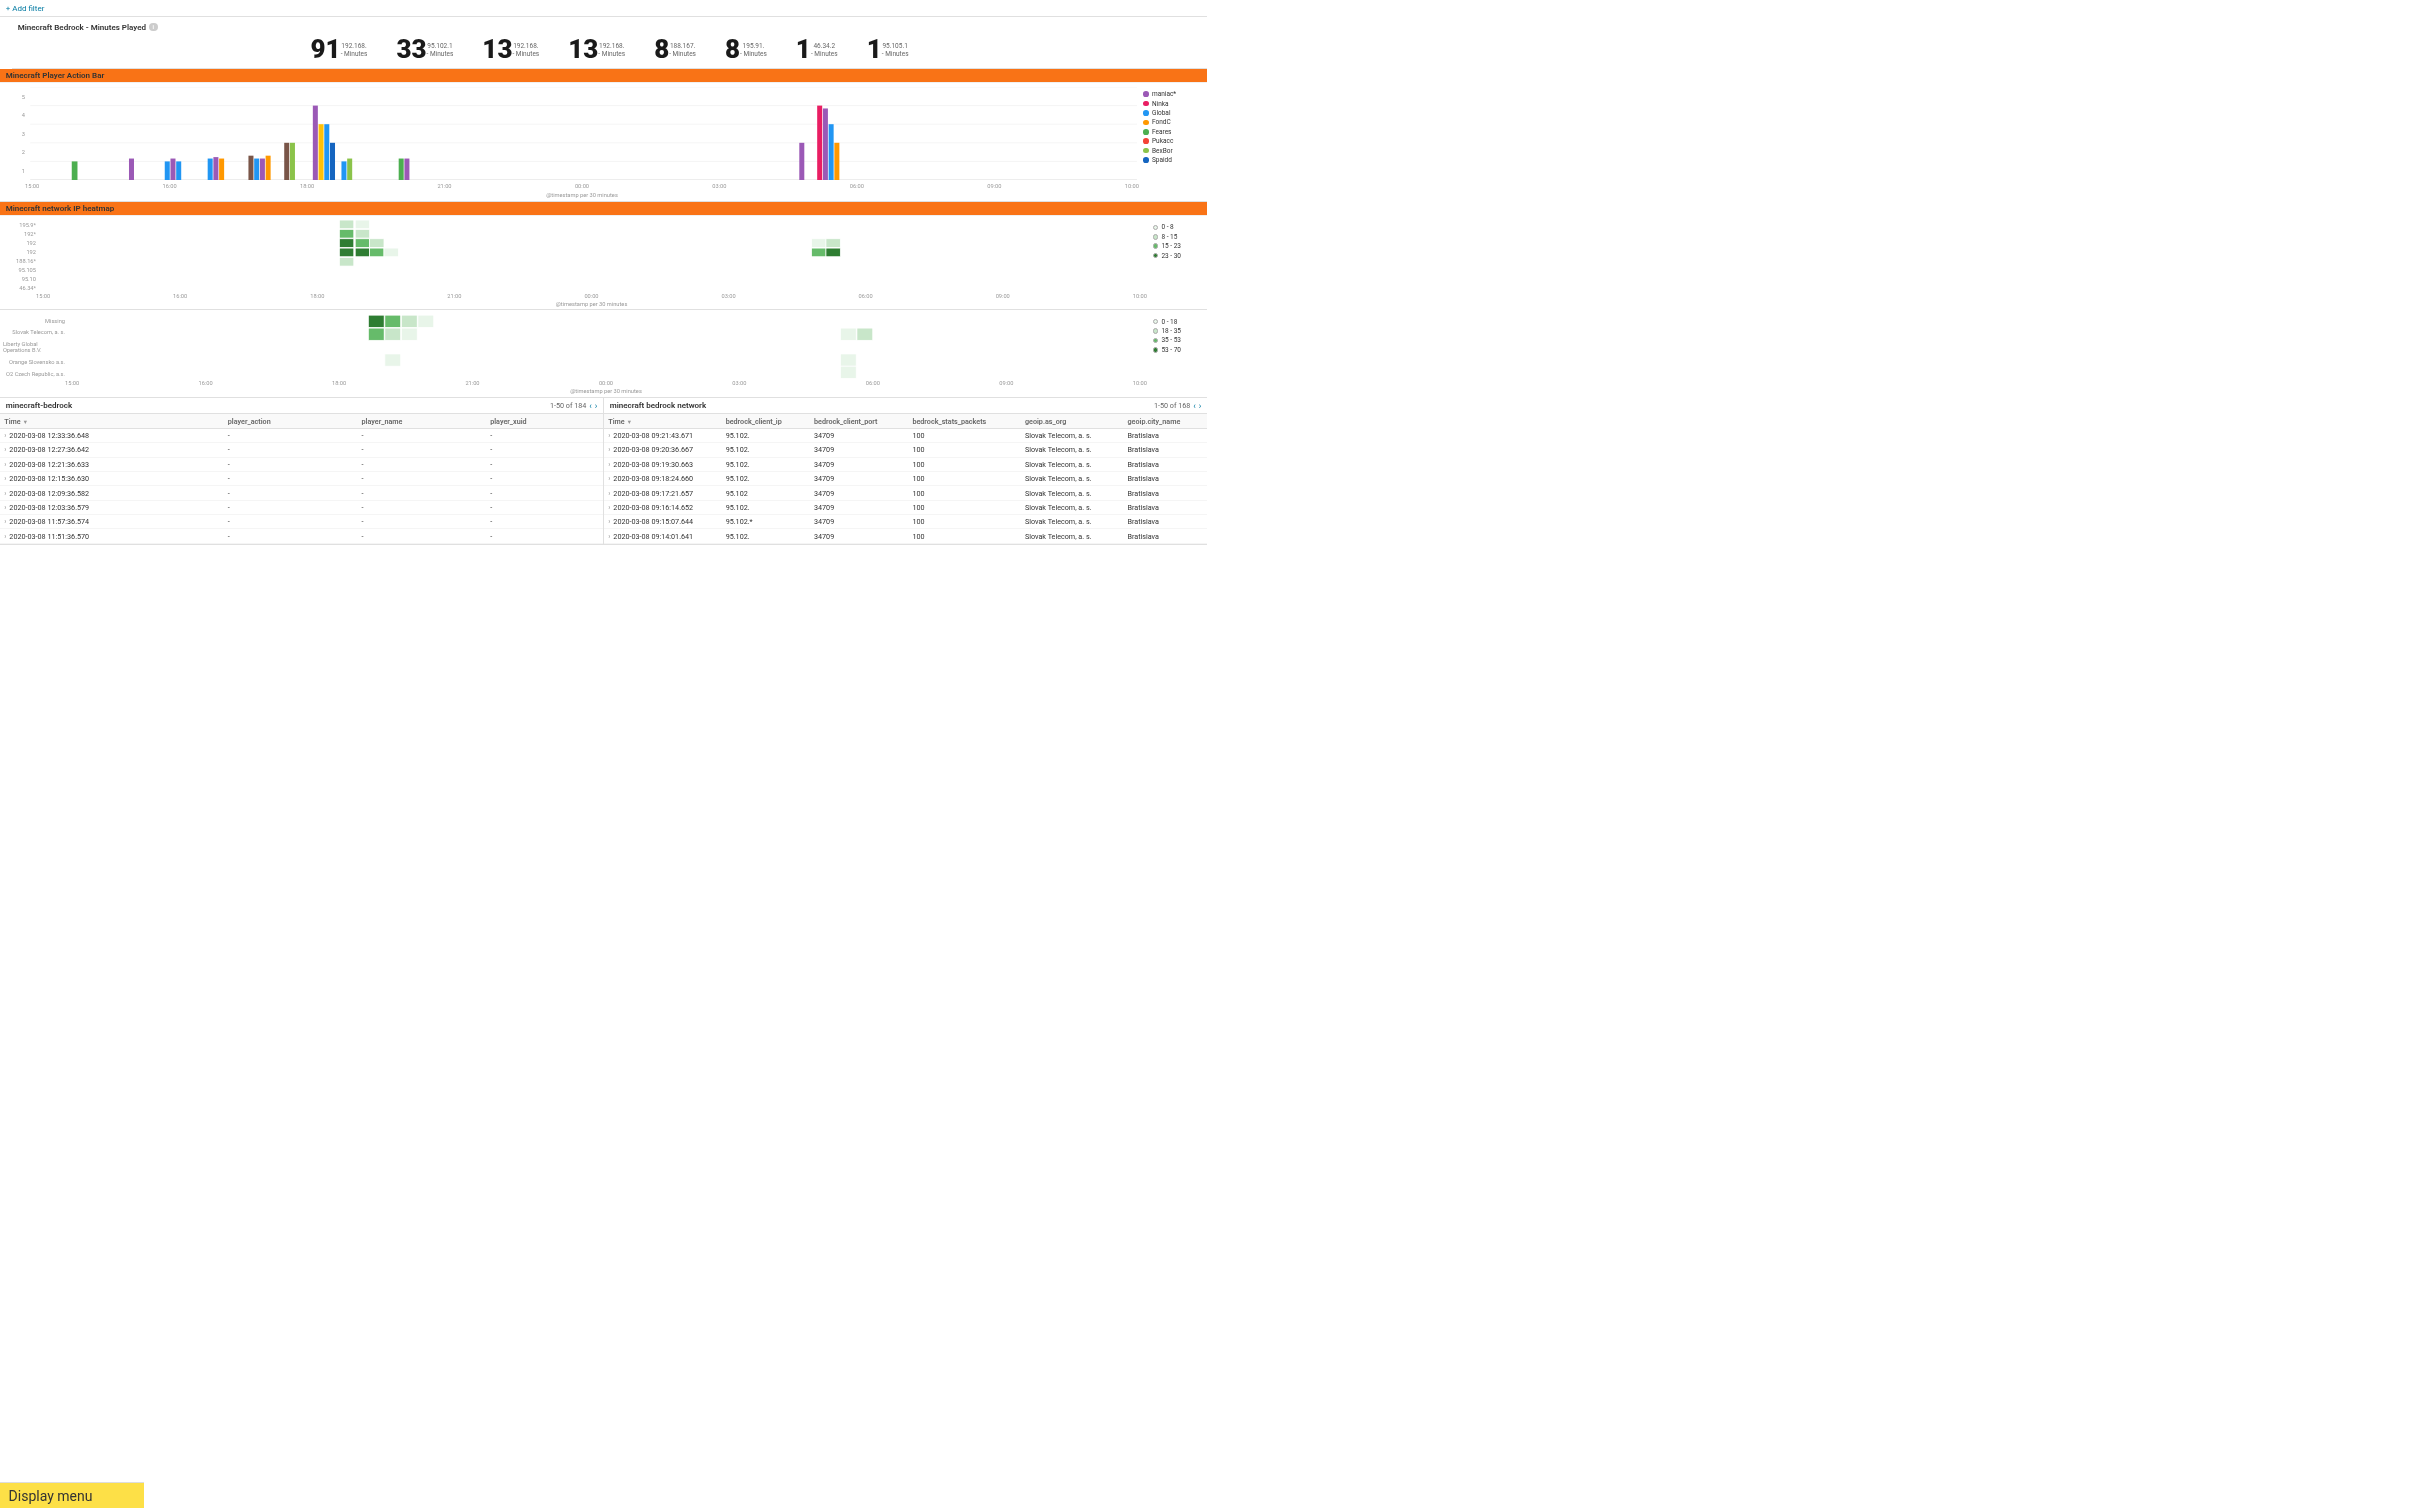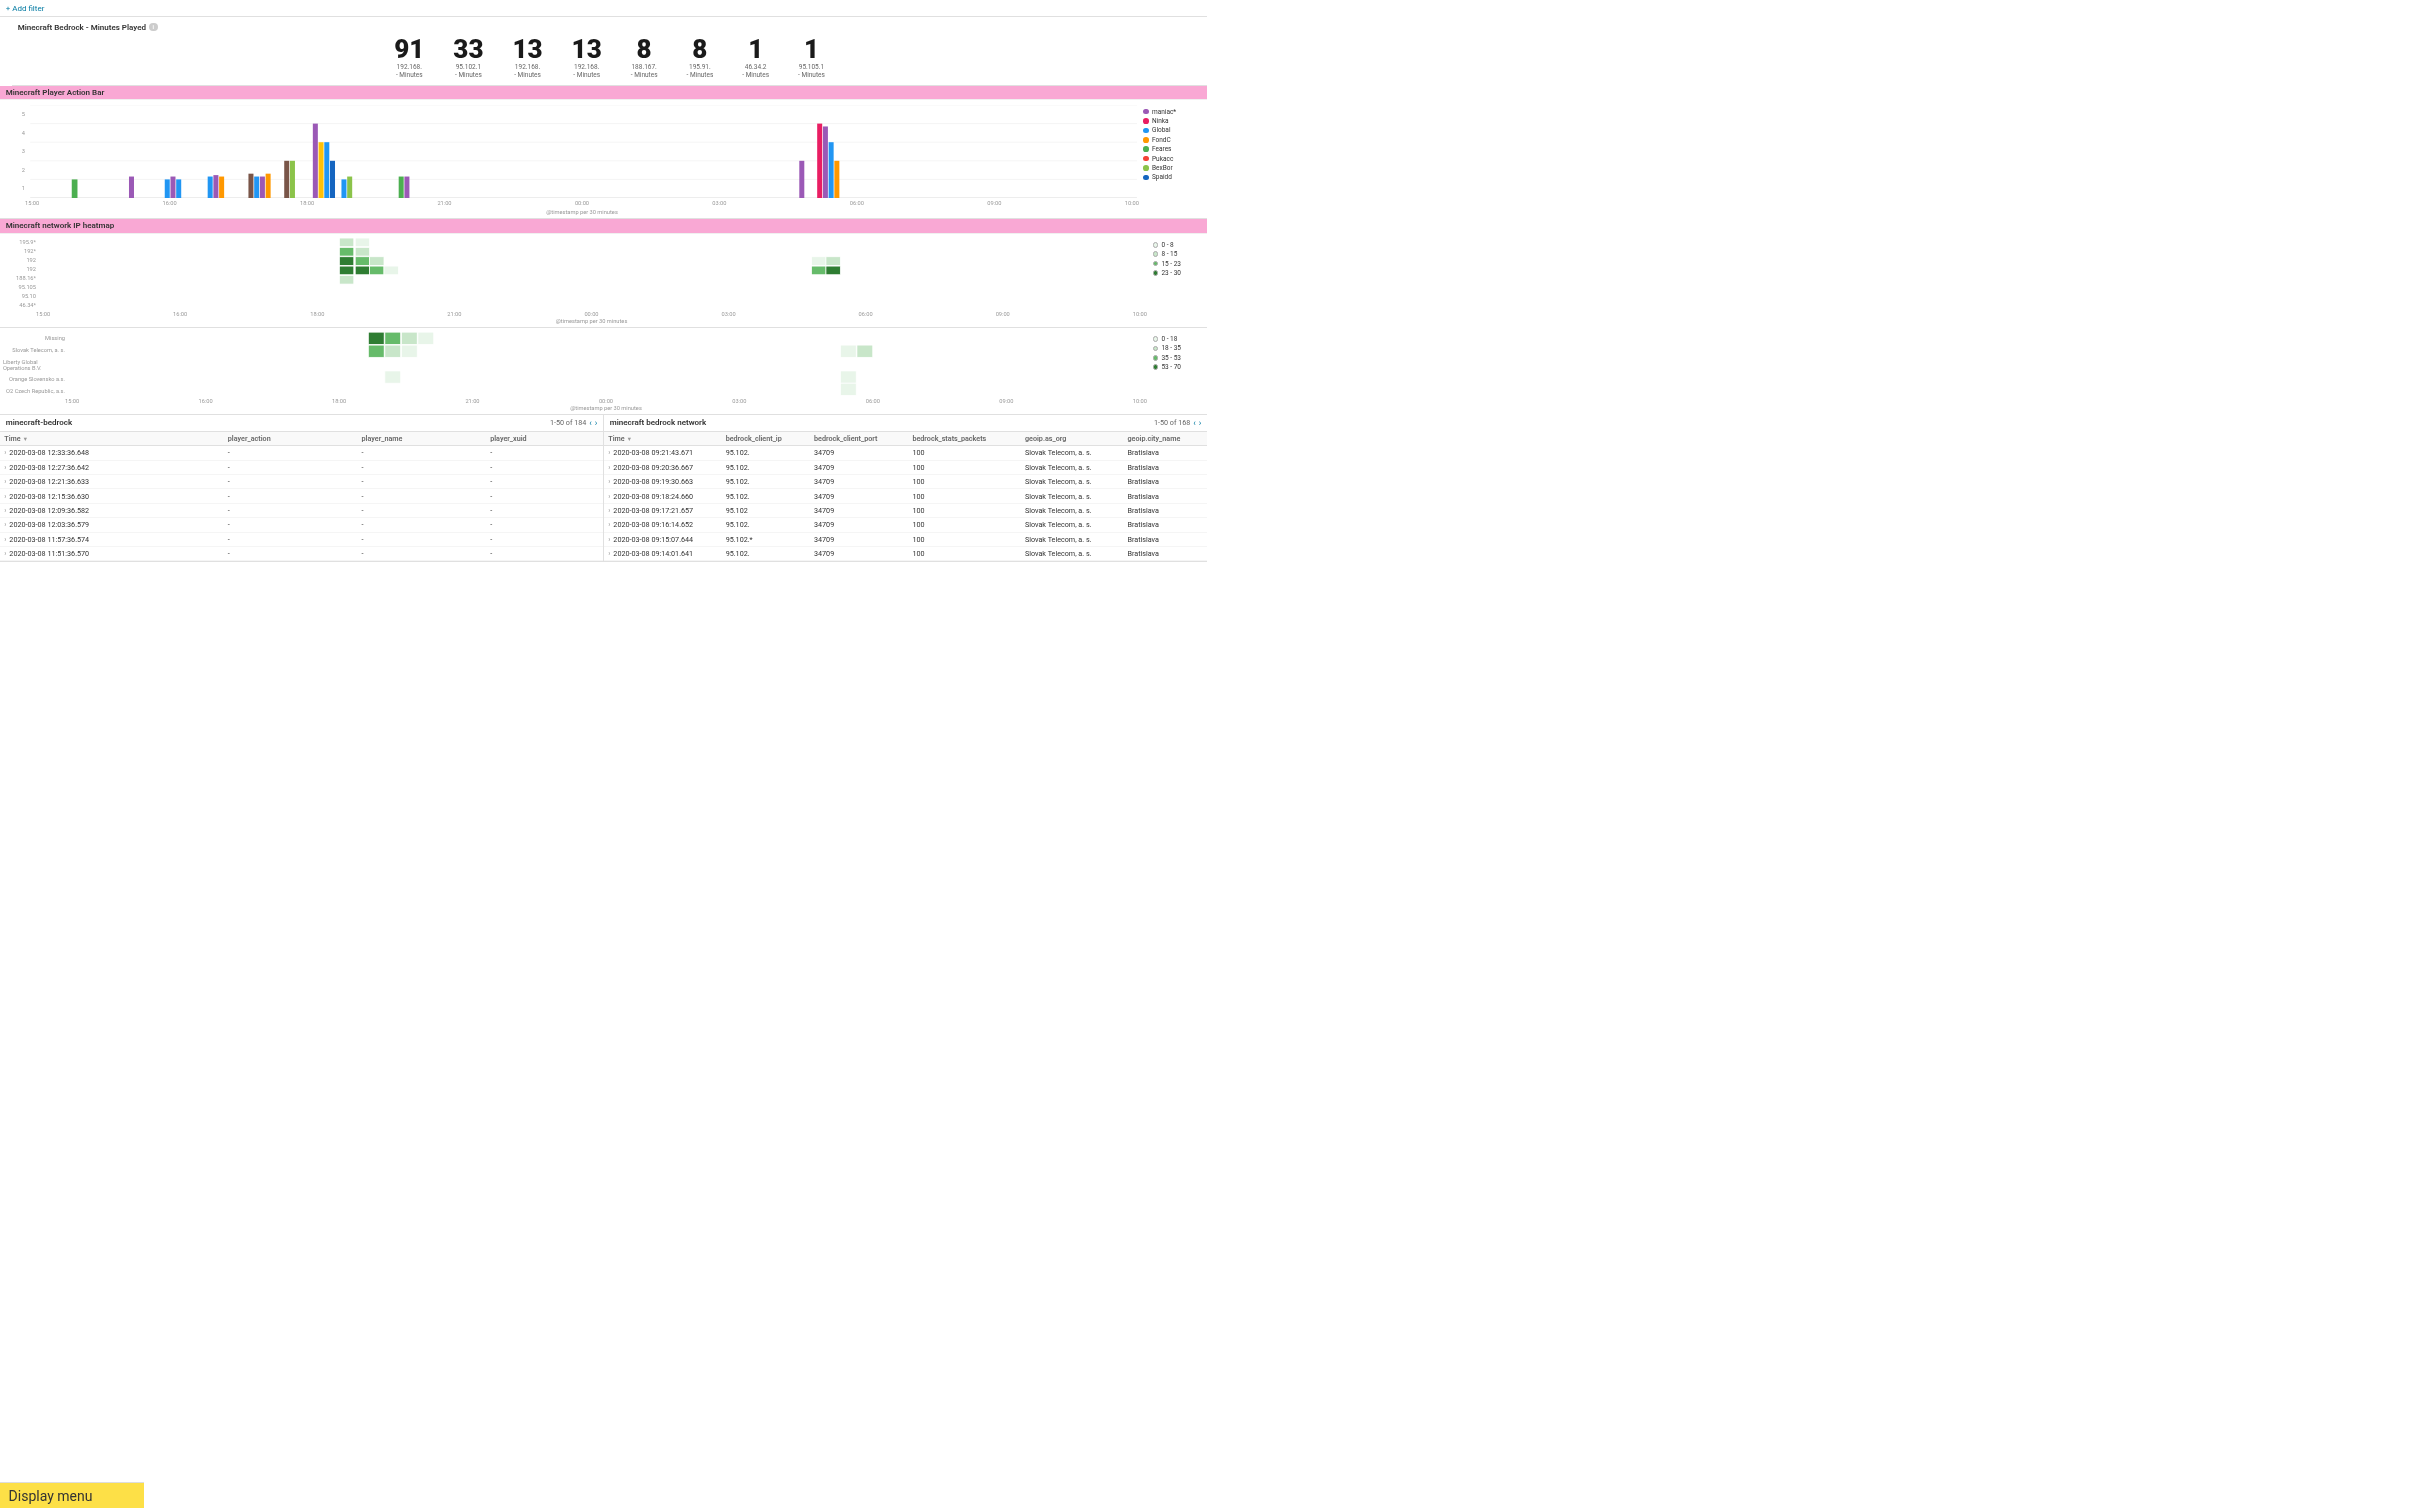--- a/index.html
+++ b/index.html
@@ -44,21 +44,21 @@
       gap: 2.9px;
     }
     .metrics-row {
       display: flex;
       justify-content: center;
       gap: 29px;
       padding: 2.9px 14.4px 4.3px;
     }
     .metric-item {
       display: flex;
-      flex-direction: column;
+      flex-direction: row;
       align-items: center;
     }
     .metric-value {
       font-size: 26px;
       font-weight: 900;
       line-height: 1;
       color: #1a1a1a;
     }
     .metric-sub {
       font-size: 6.5px;
@@ -69,21 +69,21 @@
 
     
     .panel-section {
       border-bottom: 0.7px solid #e0e0e0;
     }
     .panel-title {
       font-size: 8px;
       font-weight: 600;
       padding: 2.2px 5.7px;
       border-bottom: 0.7px solid #f0f0f0;
-      background: #f9a8d4;
+      background: #f97316;
     }
     .legend-item {
       display: flex;
       align-items: center;
       gap: 2.9px;
       margin-bottom: 1.4px;
     }
     .legend-dot {
       width: 5.7px;
       height: 5.7px;

